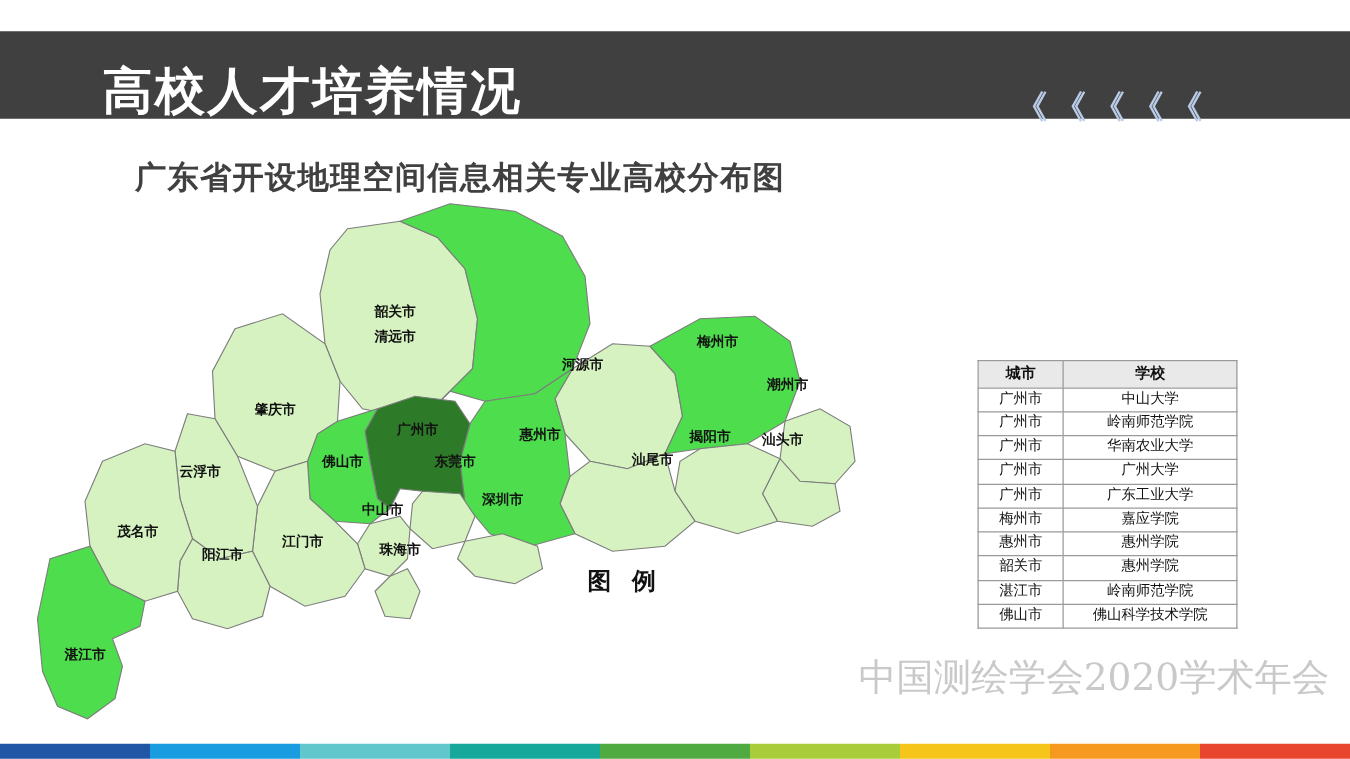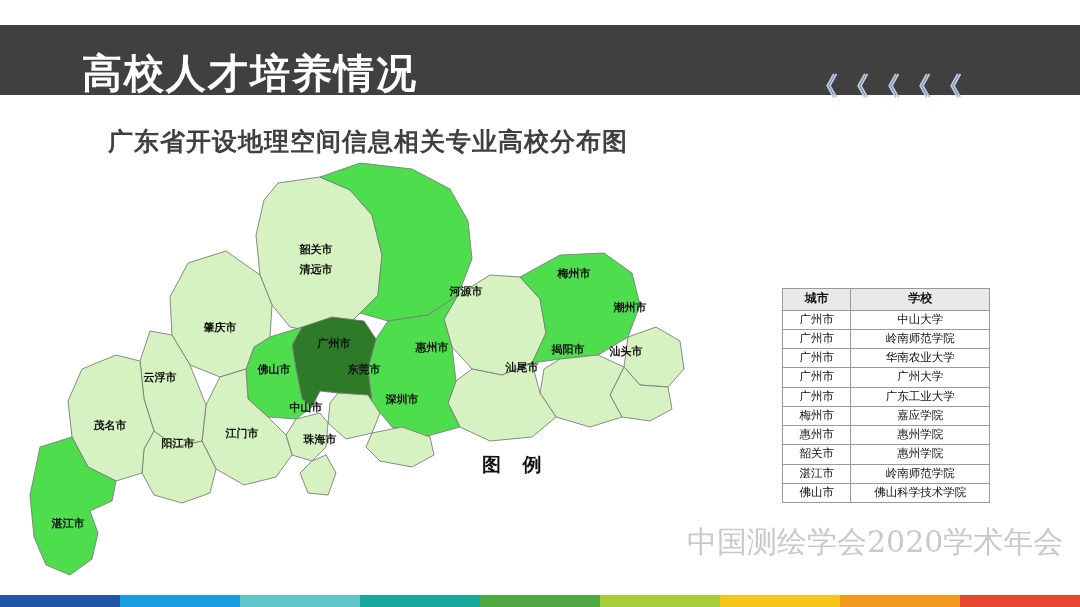--- a/index.html
+++ b/index.html
@@ -42,22 +42,21 @@
   .city-lbl{
     font-family:"DejaVu Sans","Liberation Sans",sans-serif;
     font-size:11px;font-weight:bold;fill:#111;text-anchor:middle;
     paint-order:stroke;
   }
 
   
   .legend{position:absolute;left:470px;top:452px;width:180px;}
   .legend-title{
     font-size:19px;font-weight:bold;color:#111;letter-spacing:5px;
-    margin:0 0 16px 12px;
-    font-family:Liberation Mono, monospace;
+    margin:0 0 16px 0;
   }
   .legend-rows{margin-left:34px;}
   .legend-row{display:flex;align-items:center;margin-bottom:9px;}
   .swatch{
     width:20px;height:18px;border:1px solid #5d8f63;box-sizing:border-box;
     margin-right:13px;
   }
   .legend-label{font-size:19px;color:#111;letter-spacing:4px;line-height:1;}
 
   

